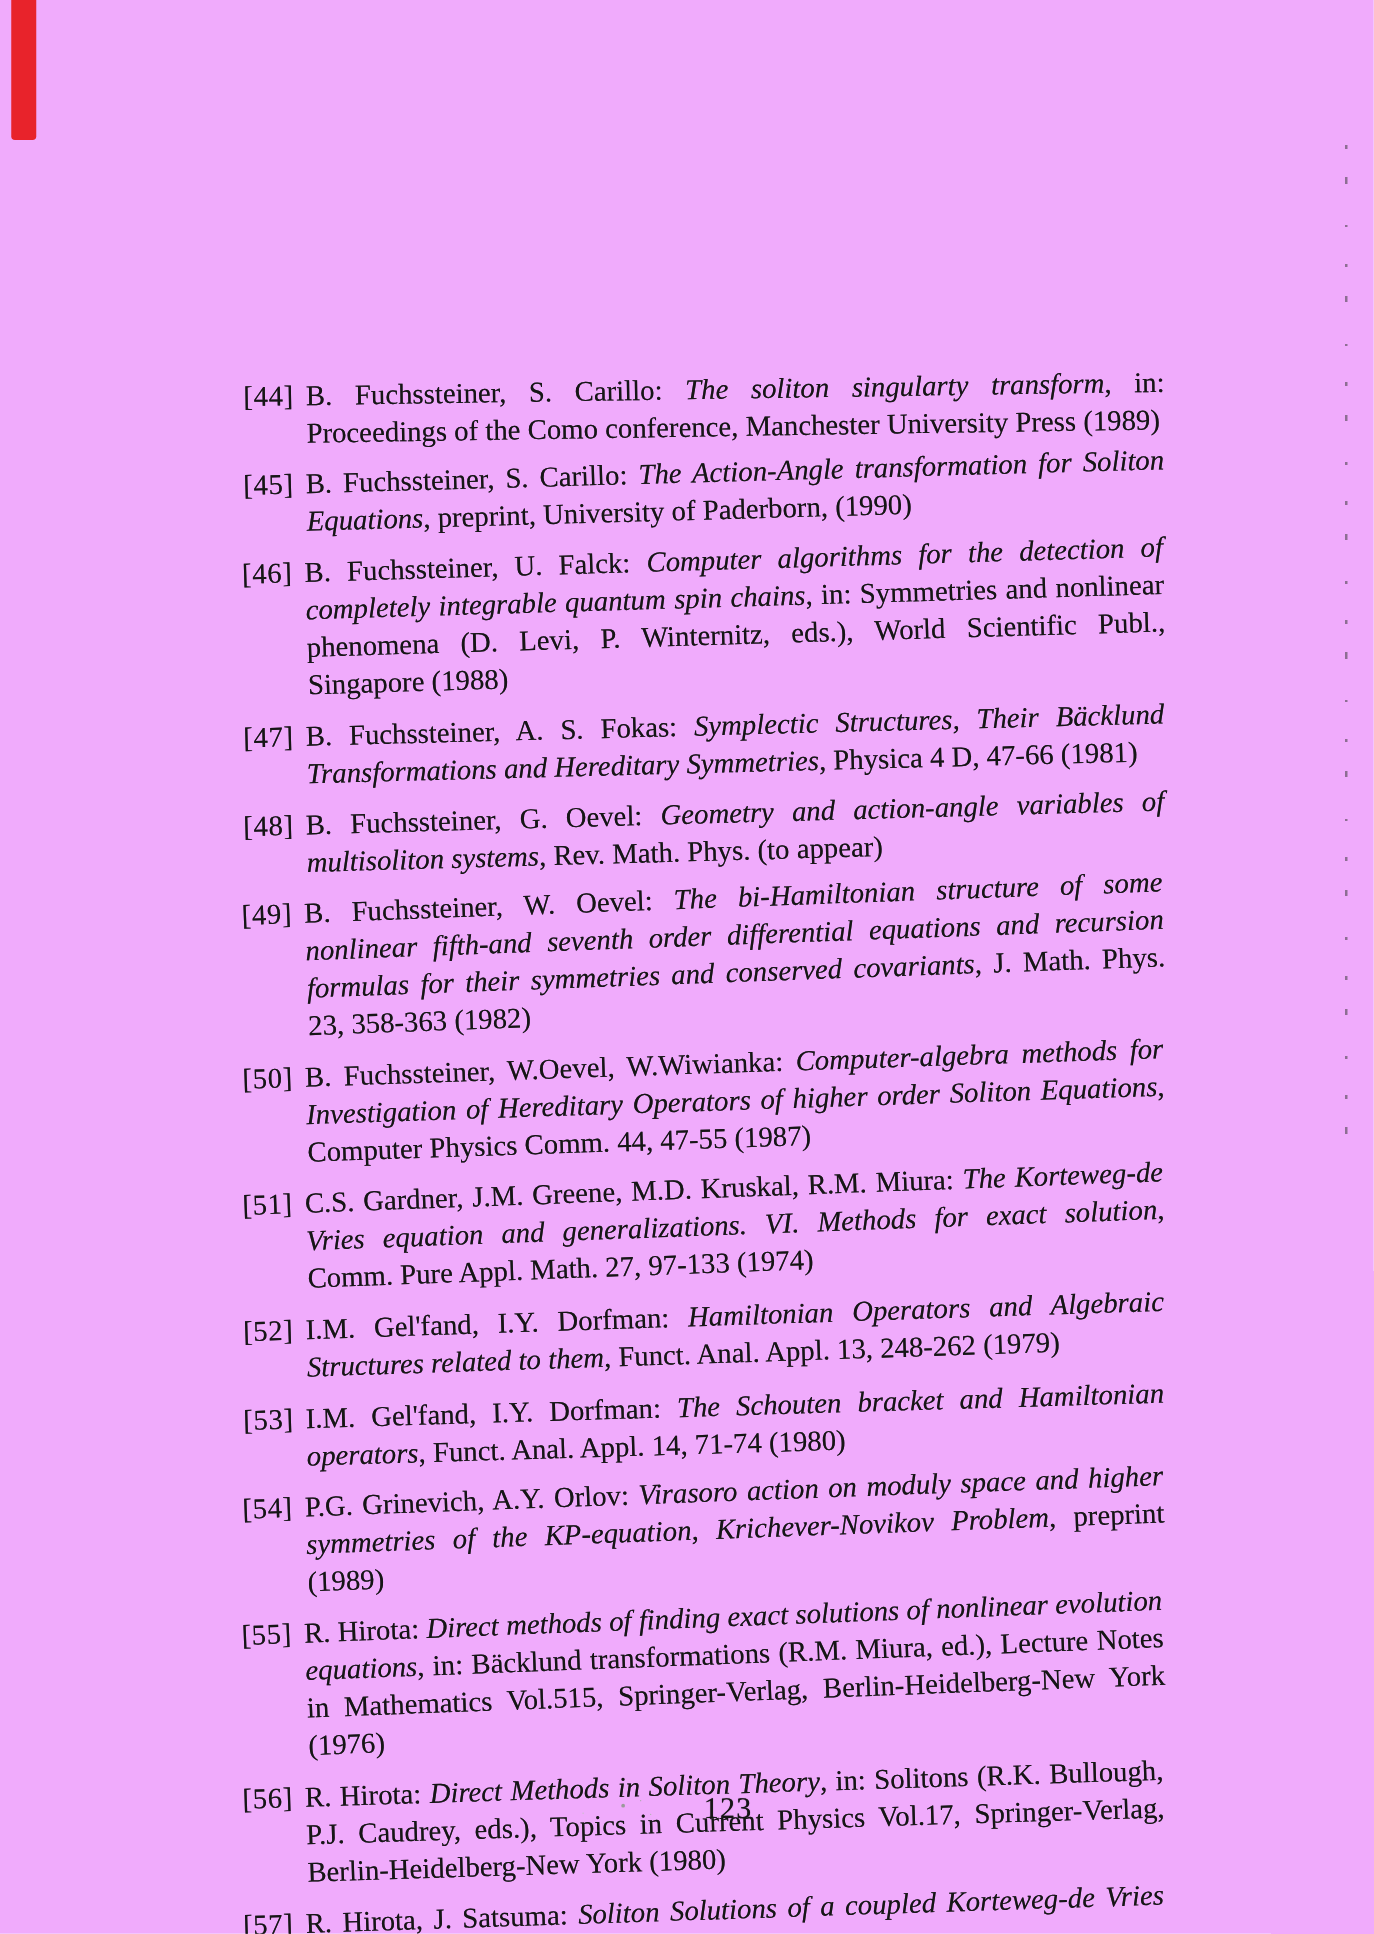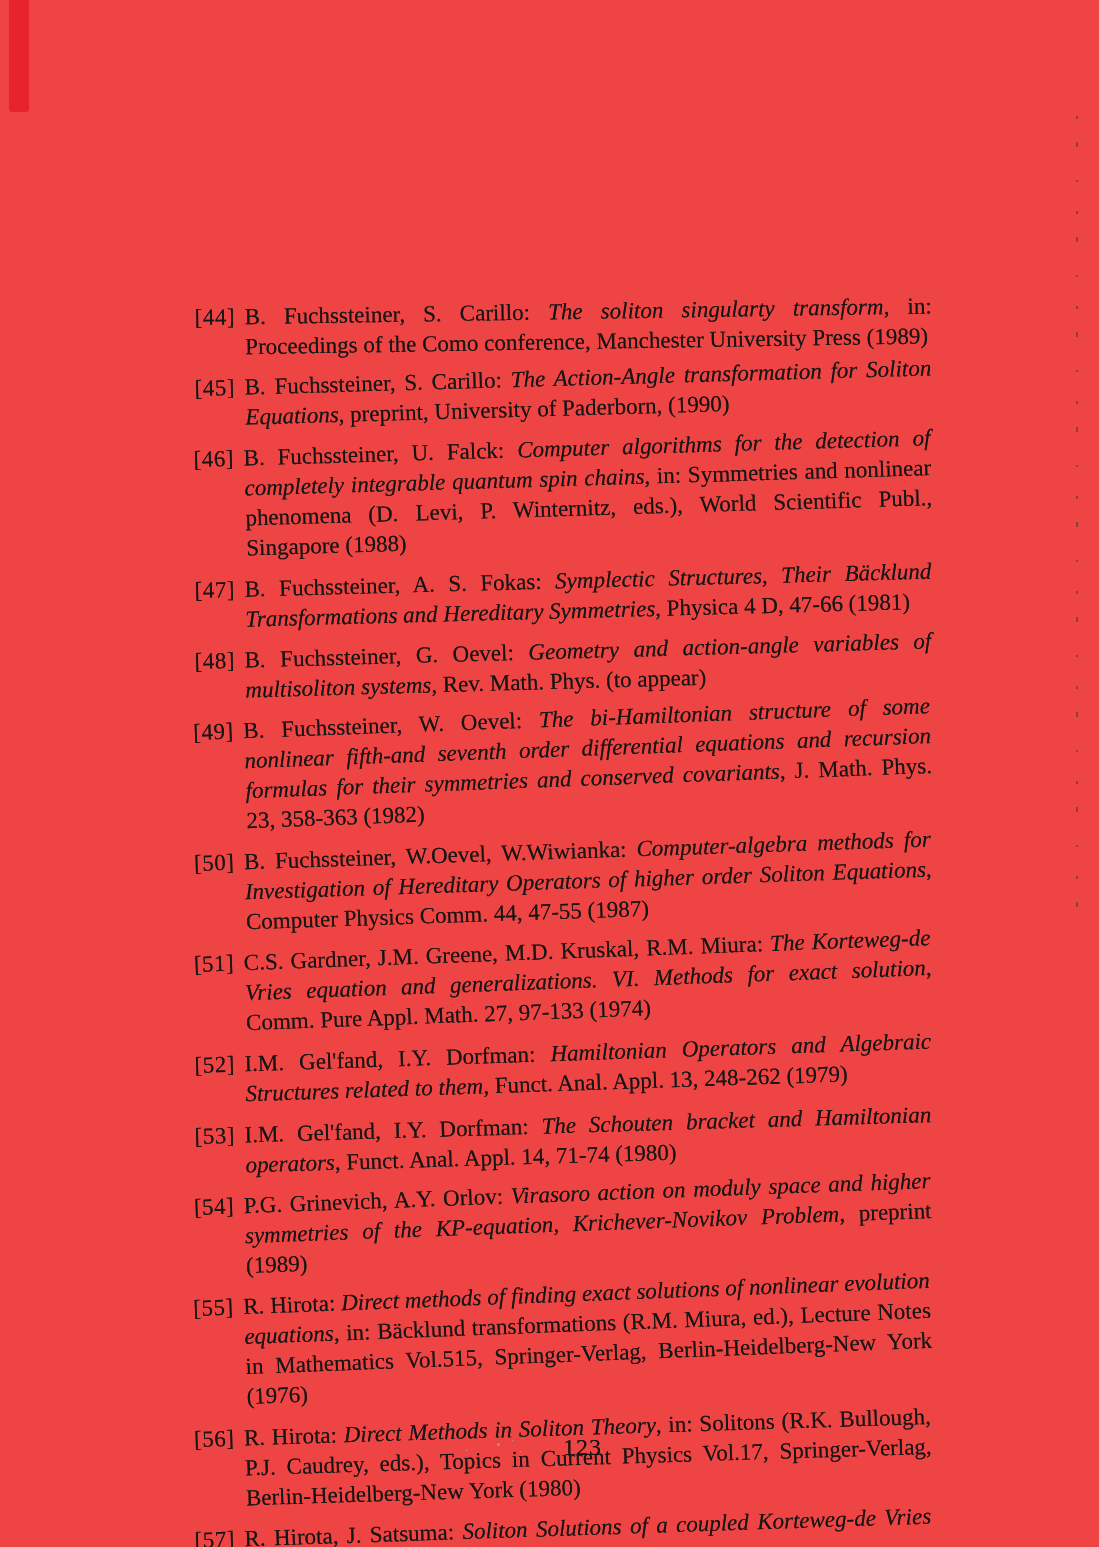--- a/index.html
+++ b/index.html
@@ -6,21 +6,21 @@
   body{
     width:1099px;height:1547px;
     background:#fefefe;
     position:relative;
     overflow:hidden;
     font-family:"Liberation Serif", serif;
     color:#161616;
   }
   .page{
     position:absolute;inset:0;
-    background:#ef4444;
+    background:#f0abfc;
   }
   
   .red-mark{
     position:absolute;
     left:9px;top:0;
     width:20px;height:112px;
     border-radius:0 0 3px 3px;
   }
   
   .edge-dashes{

